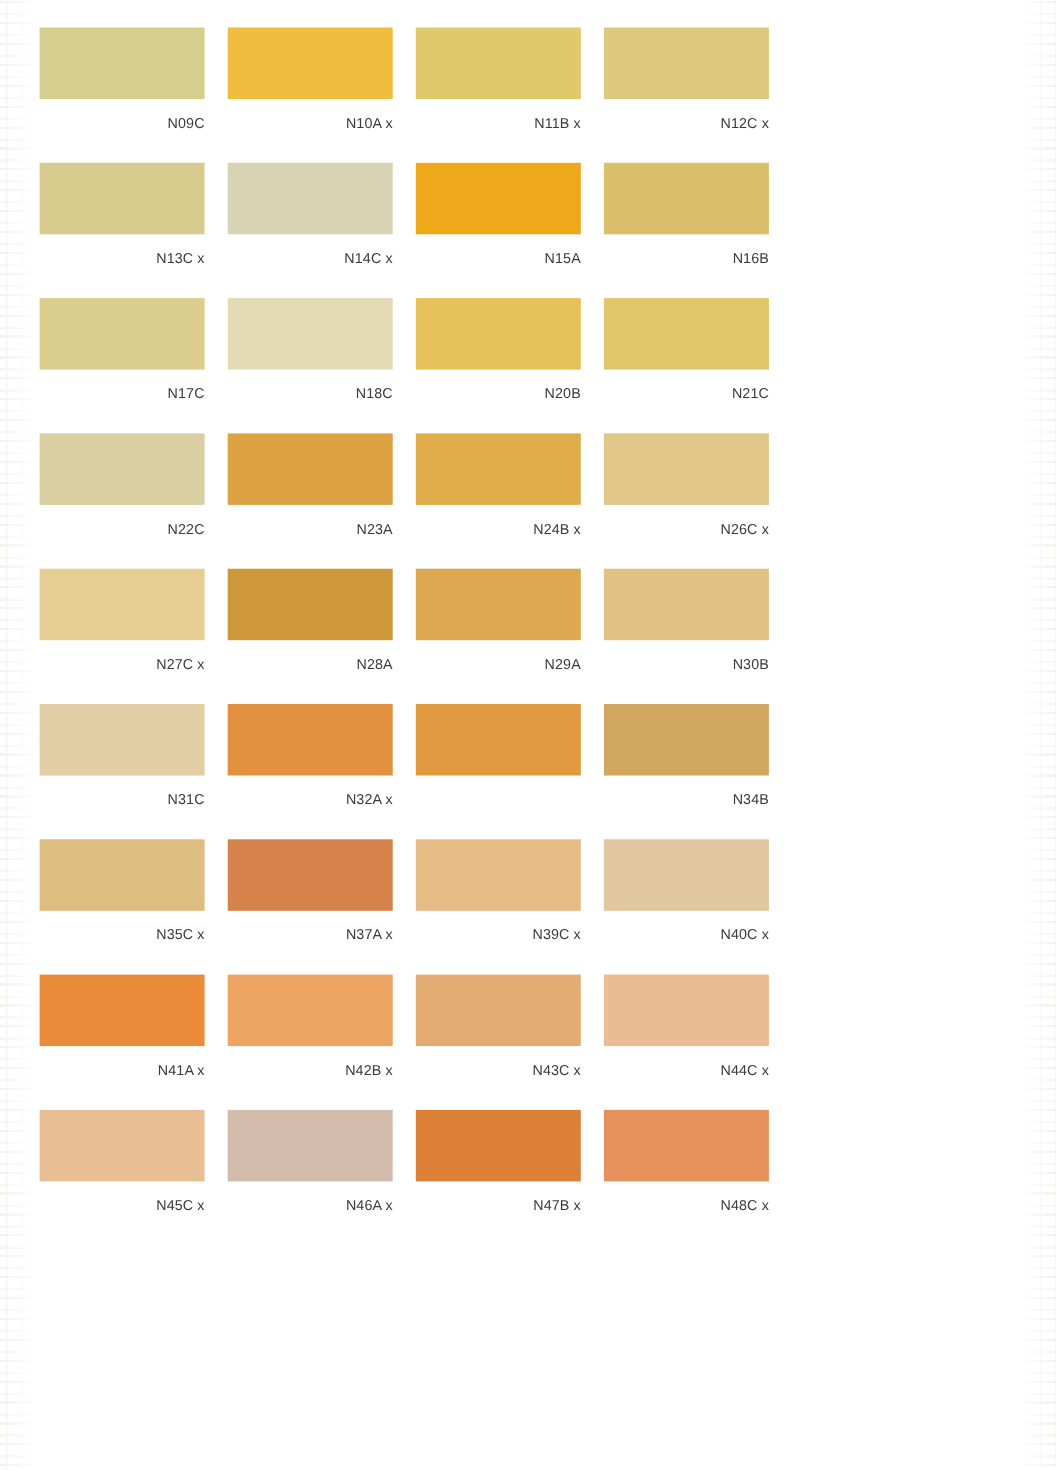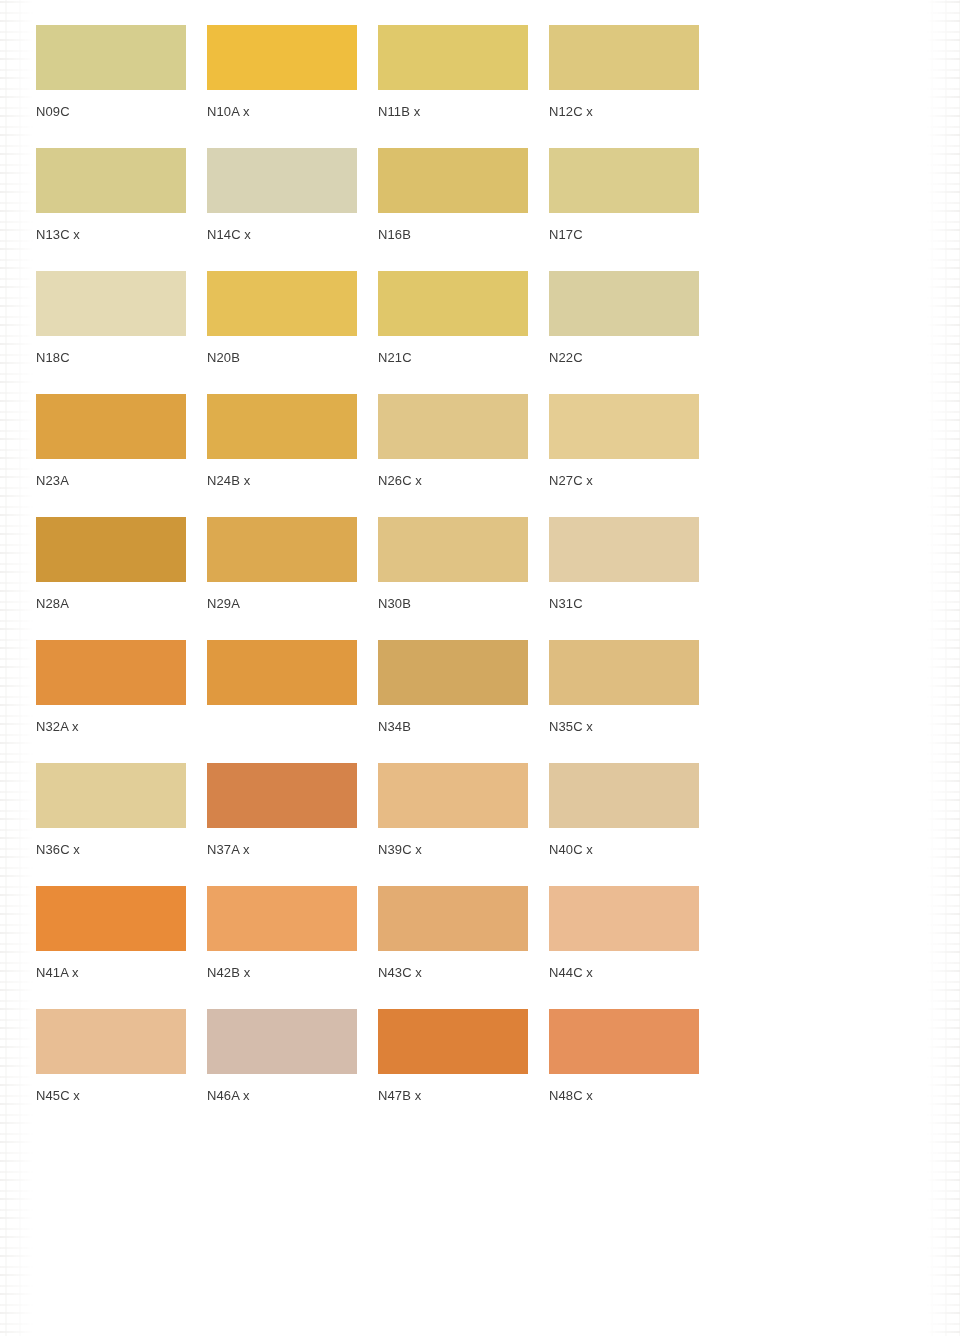--- a/index.html
+++ b/index.html
@@ -63,20 +63,21 @@
     display: grid;
     grid-template-columns: repeat(4, 150px);
     column-gap: 21px;
     row-gap: 0;
     width: 705px;
   }
 
   .swatch-cell {
     width: 150px;
     margin-bottom: 0;
+    text-align: right;
   }
 
   .swatch-chip {
     width: 150px;
     height: 65px;
     display: block;
   }
 
   .swatch-label {
     font-size: 13px;
@@ -114,20 +115,24 @@
       </div>
       <div class="swatch-cell">
         <div class="swatch-chip" style="background-color: rgb(215, 204, 141);"></div>
         <div class="swatch-label">N13C x</div>
       </div>
       <div class="swatch-cell">
         <div class="swatch-chip" style="background-color: rgb(216, 211, 180);"></div>
         <div class="swatch-label">N14C x</div>
       </div>
       <div class="swatch-cell">
+        <div class="swatch-chip" style="background-color: rgb(237, 169, 27);"></div>
+        <div class="swatch-label">N15A</div>
+      </div>
+      <div class="swatch-cell">
         <div class="swatch-chip" style="background-color: rgb(219, 192, 107);"></div>
         <div class="swatch-label">N16B</div>
       </div>
       <div class="swatch-cell">
         <div class="swatch-chip" style="background-color: rgb(219, 205, 141);"></div>
         <div class="swatch-label">N17C</div>
       </div>
       <div class="swatch-cell">
         <div class="swatch-chip" style="background-color: rgb(228, 218, 180);"></div>
         <div class="swatch-label">N18C</div>
@@ -185,24 +190,20 @@
       </div>
       <div class="swatch-cell">
         <div class="swatch-chip" style="background-color: rgb(210, 168, 96);"></div>
         <div class="swatch-label">N34B</div>
       </div>
       <div class="swatch-cell">
         <div class="swatch-chip" style="background-color: rgb(222, 189, 128);"></div>
         <div class="swatch-label">N35C x</div>
       </div>
       <div class="swatch-cell">
-        <div class="swatch-chip" style="background-color: rgb(225, 206, 152);"></div>
-        <div class="swatch-label">N36C x</div>
-      </div>
-      <div class="swatch-cell">
         <div class="swatch-chip" style="background-color: rgb(213, 131, 74);"></div>
         <div class="swatch-label">N37A x</div>
       </div>
       <div class="swatch-cell">
         <div class="swatch-chip" style="background-color: rgb(231, 187, 133);"></div>
         <div class="swatch-label">N39C x</div>
       </div>
       <div class="swatch-cell">
         <div class="swatch-chip" style="background-color: rgb(224, 199, 158);"></div>
         <div class="swatch-label">N40C x</div>

